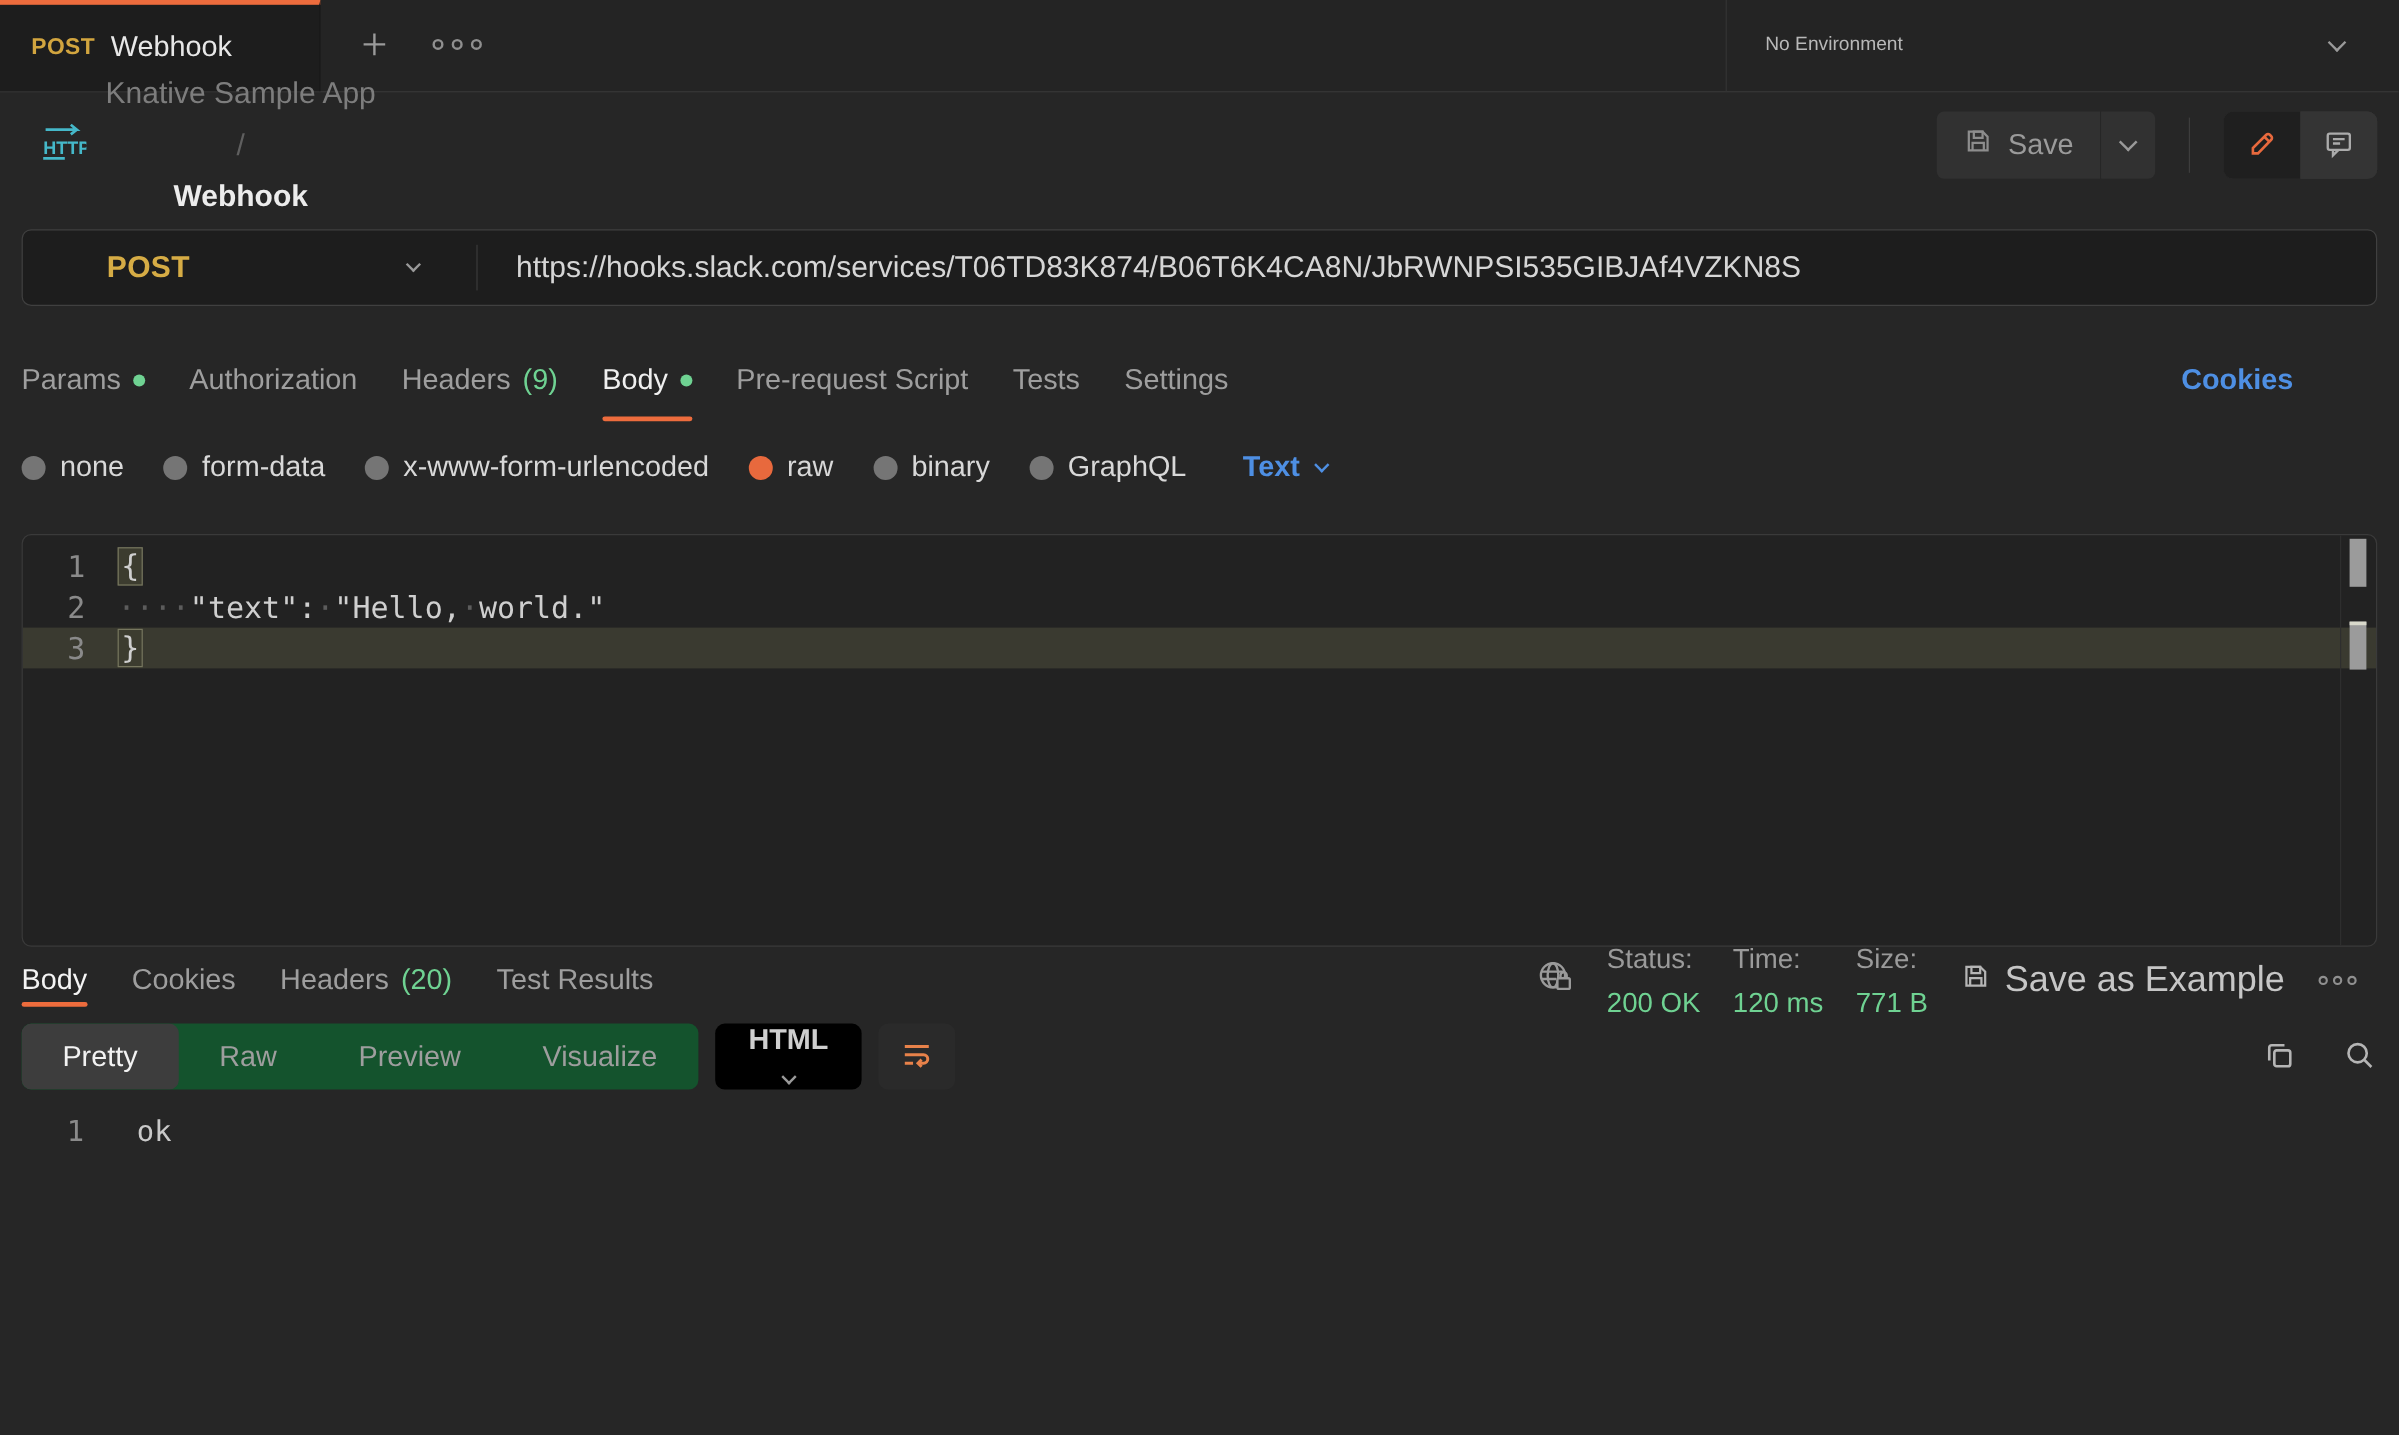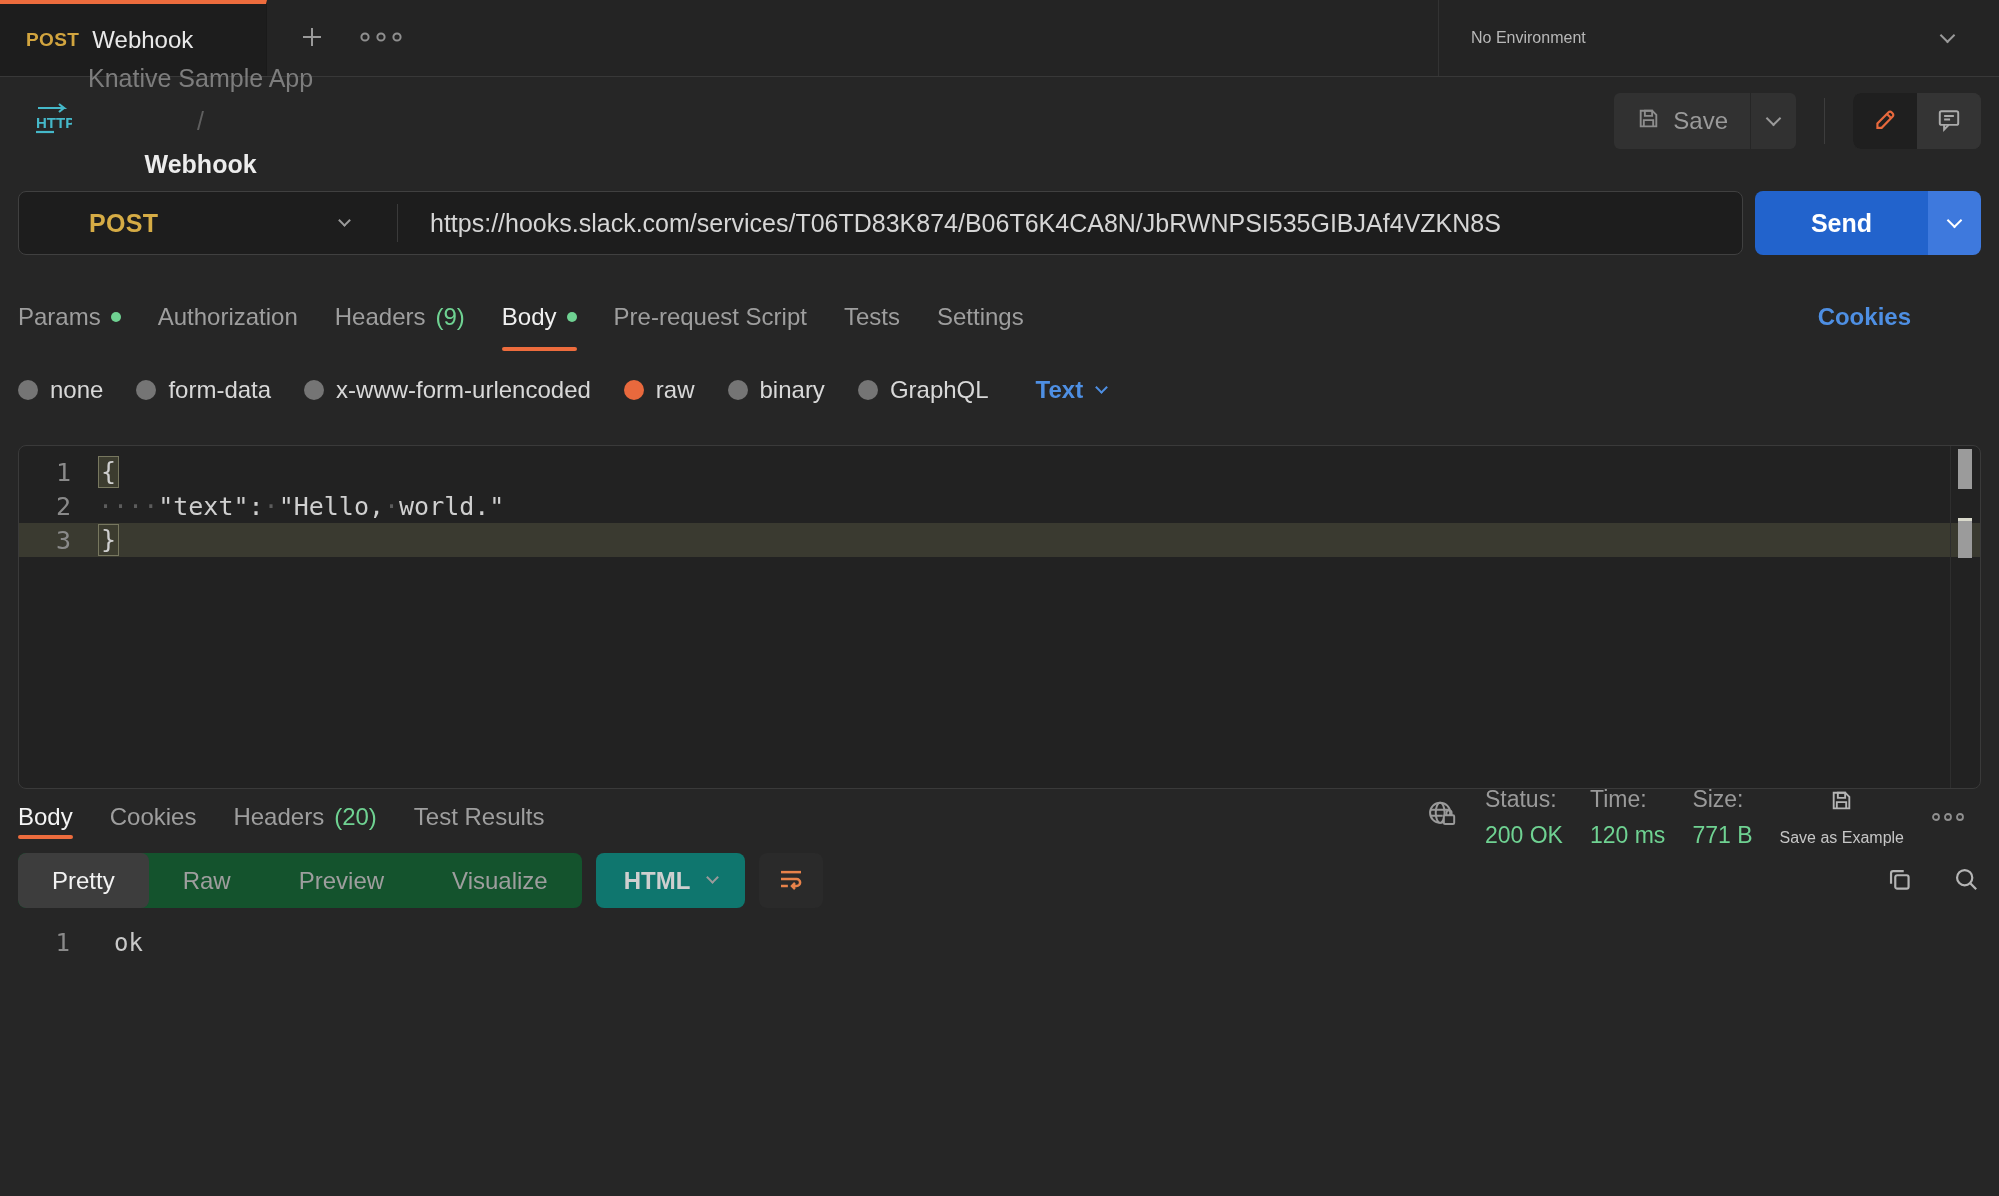--- a/index.html
+++ b/index.html
@@ -119,31 +119,31 @@
     gap:10px; margin-right:37px; font-size:24px; color:#9e9e9e; cursor:pointer; }
   .resp-tab.active { color:#f4f4f4; }
   .resp-tab.active::after { content:''; position:absolute; left:0; right:0; bottom:6px;
     height:4px; background:#ed6c3d; border-radius:2px; }
   .resp-meta { margin-left:auto; margin-right:16px; display:flex; align-items:center;
     gap:27px; font-size:23px; }
   .meta-pair { display:flex; gap:9px;flex-direction:column; }
   .meta-label { color:#9a9a9a; }
   .meta-value { color:#6fd292; }
   .save-example { display:flex; align-items:center; gap:12px; color:#c6c6c6;
-    font-size:16px; background:none; border:none; cursor:pointer;flex-direction:column; }
+    font-size:30px; background:none; border:none; cursor:pointer; }
 
   
   .resp-toolbar { margin:8px 18px 0; height:55px; display:flex; align-items:stretch; gap:14px; }
   .views { display:flex; background:#14532d; border-radius:8px; overflow:hidden; }
   .view { padding:0 34px; display:flex; align-items:center; color:#9e9e9e;
     font-size:24px; border:none; background:transparent; cursor:pointer; }
   .view.active { background:#3d3d3d; color:#f2f2f2; border-radius:8px; }
-  .fmt-select { background:#0f766e; border:none; border-radius:8px; padding:0 28px;
+  .fmt-select { background:#000000; border:none; border-radius:8px; padding:0 28px;
     display:flex; align-items:center; gap:18px; color:#cfcfcf; font-size:24px;
-    font-weight:600; cursor:pointer; }
+    font-weight:600; cursor:pointer;flex-direction:column; }
   .fmt-select .chev { width:9px; height:9px; border-width:2px; }
   .wrap-btn { width:64px; background:#2a2a2a; border:none; border-radius:8px;
     display:flex; align-items:center; justify-content:center; cursor:pointer; }
   .tool-right { margin-left:auto; display:flex; align-items:center; gap:38px; }
 
   
   .resp-body { margin:18px 18px 0; display:flex; align-items:center;
     font-family:"DejaVu Sans Mono","Liberation Mono",monospace; font-size:24px; height:34px; }
   .resp-body .ln { width:52px; }
   .resp-content { margin-left:44px; color:#c9c9c9; }
@@ -233,26 +233,20 @@
 </div>
 
 <div class="url-row">
   <div class="url-box">
     <div class="method-sel">
       <span class="method-label">POST</span>
       <span class="chev"></span>
     </div>
     <div class="url-vdiv"></div>
     <div class="url-input">https://hooks.slack.com/services/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</div>
-  </div>
-  <div class="send-btn">
-    <button class="send-main">Send</button>
-    <button class="send-more">
-      <span class="chev white"></span>
-    </button>
   </div>
 </div>
 
 <div class="req-tabs">
   <div class="rtab">
     <span>Params</span>
     <span class="dot-green"></span>
   </div>
   <div class="rtab">
     <span>Authorization</span>

